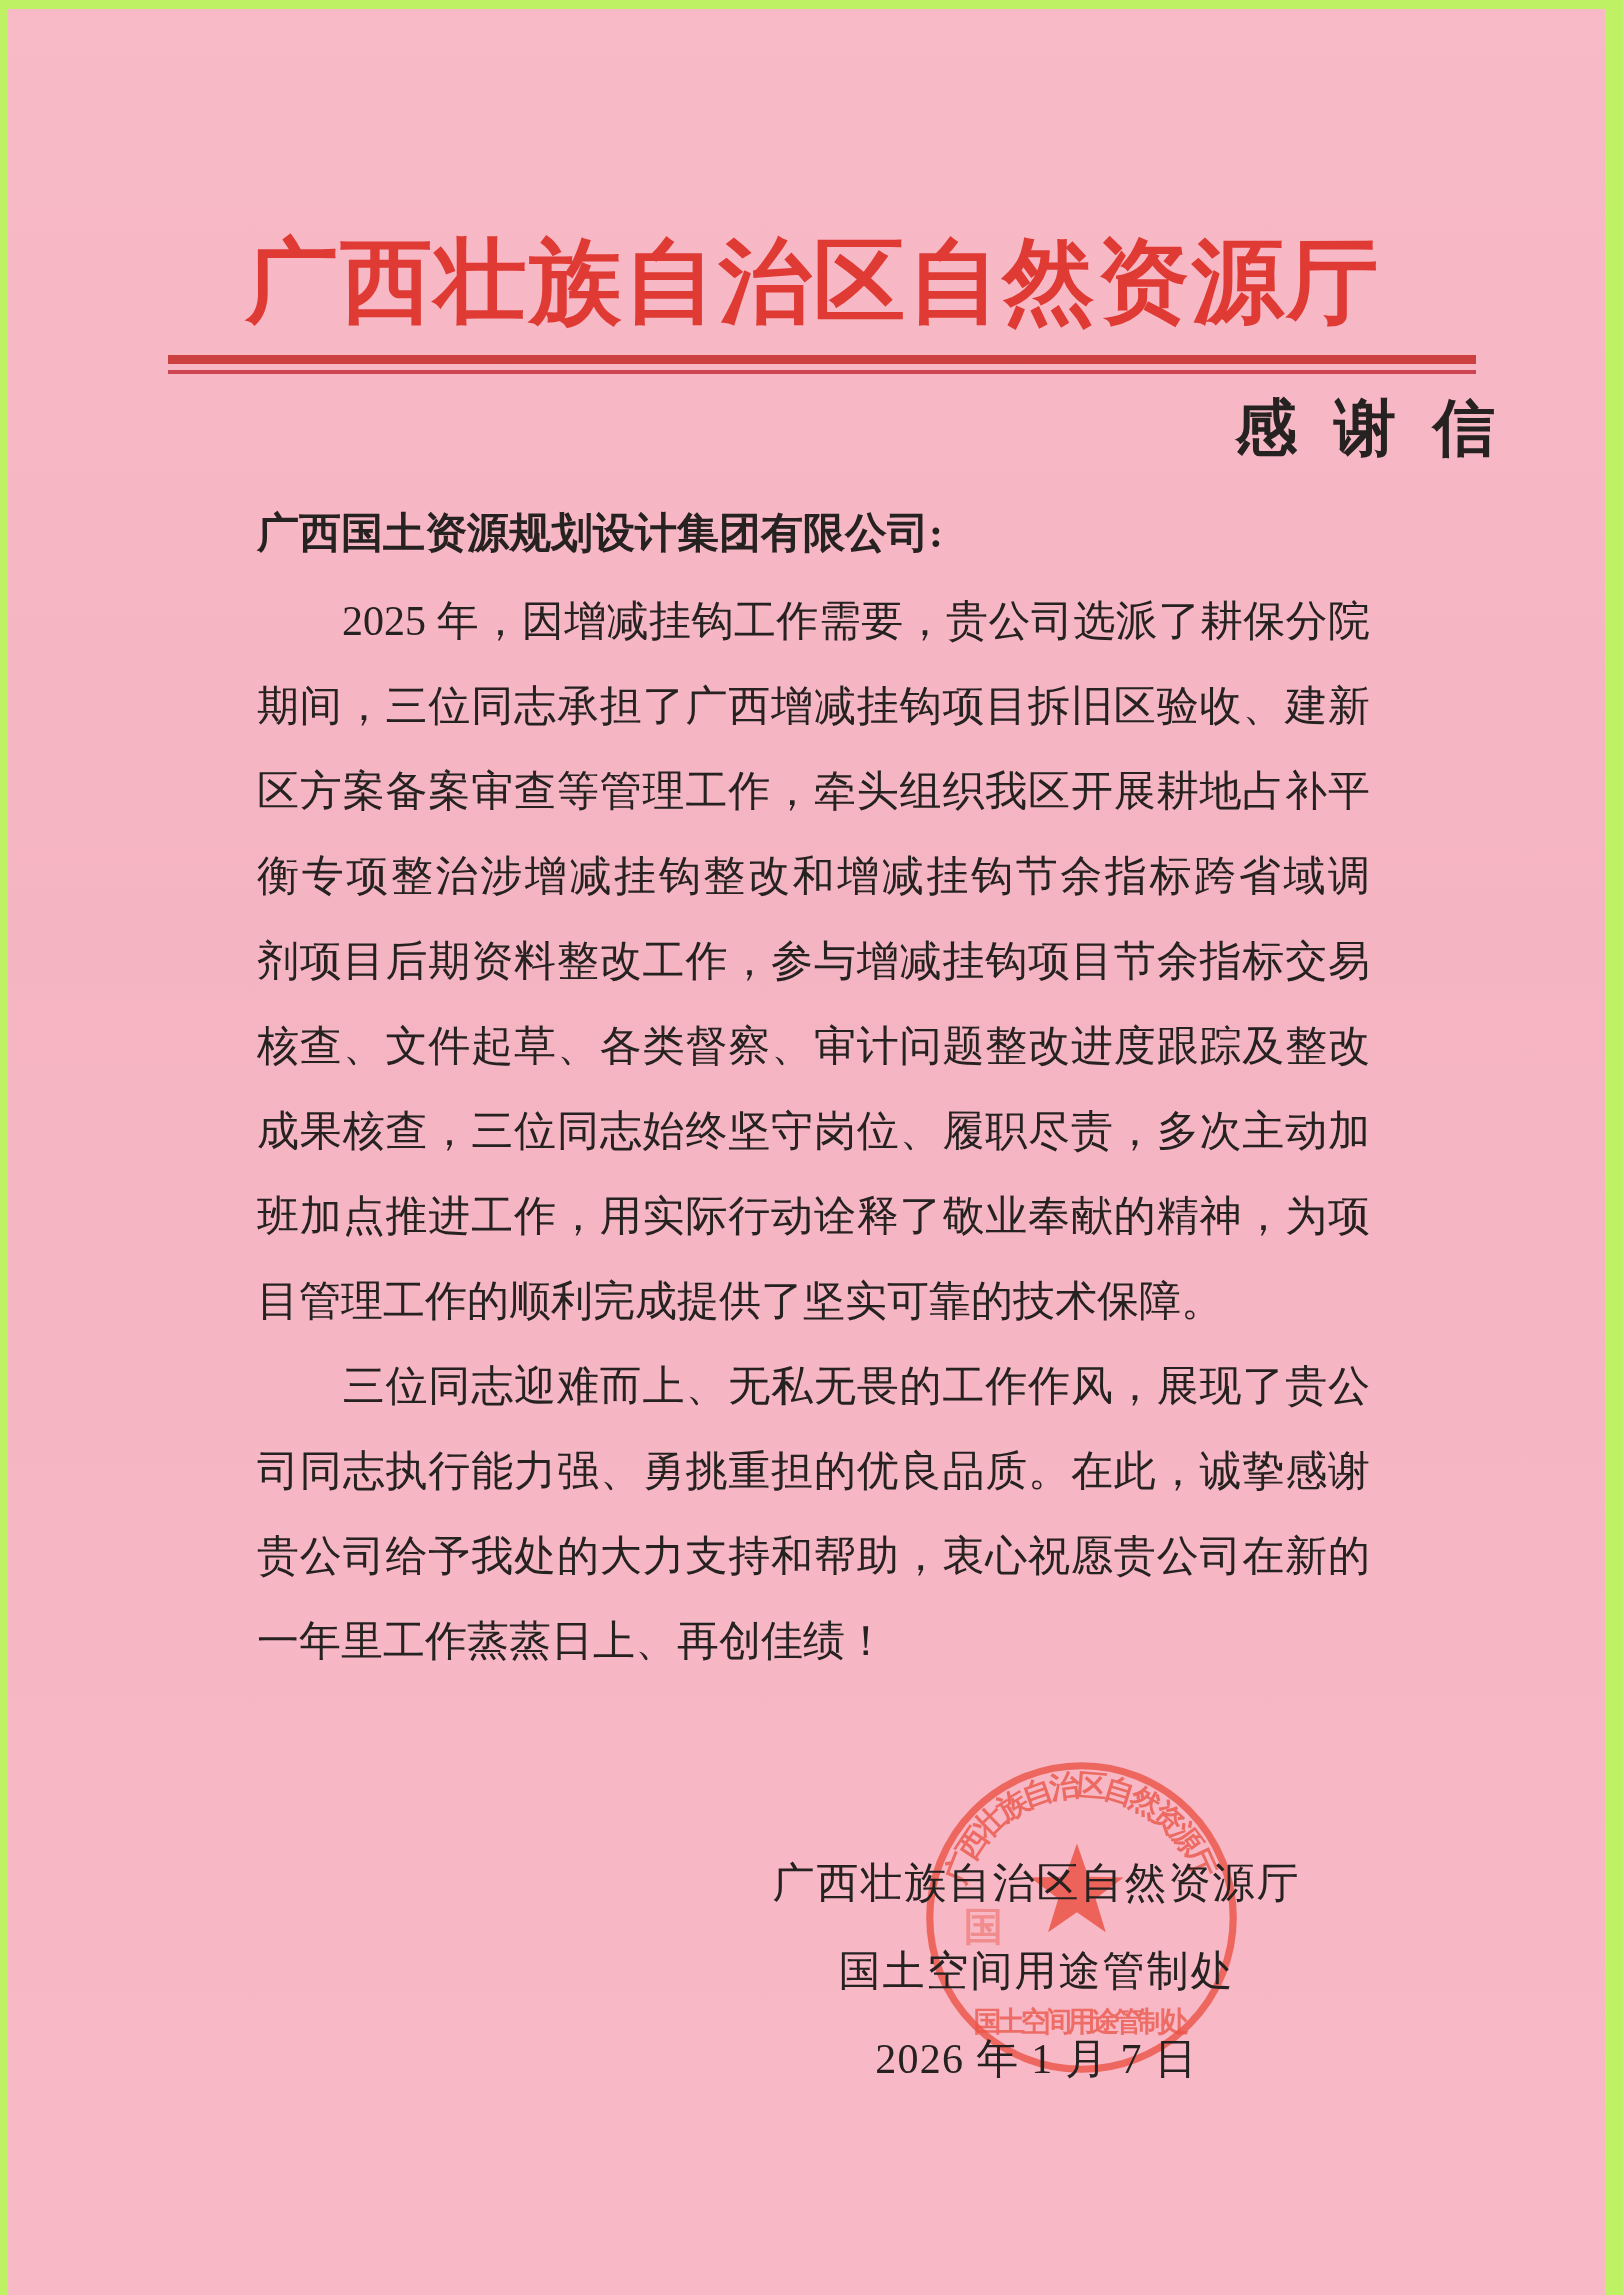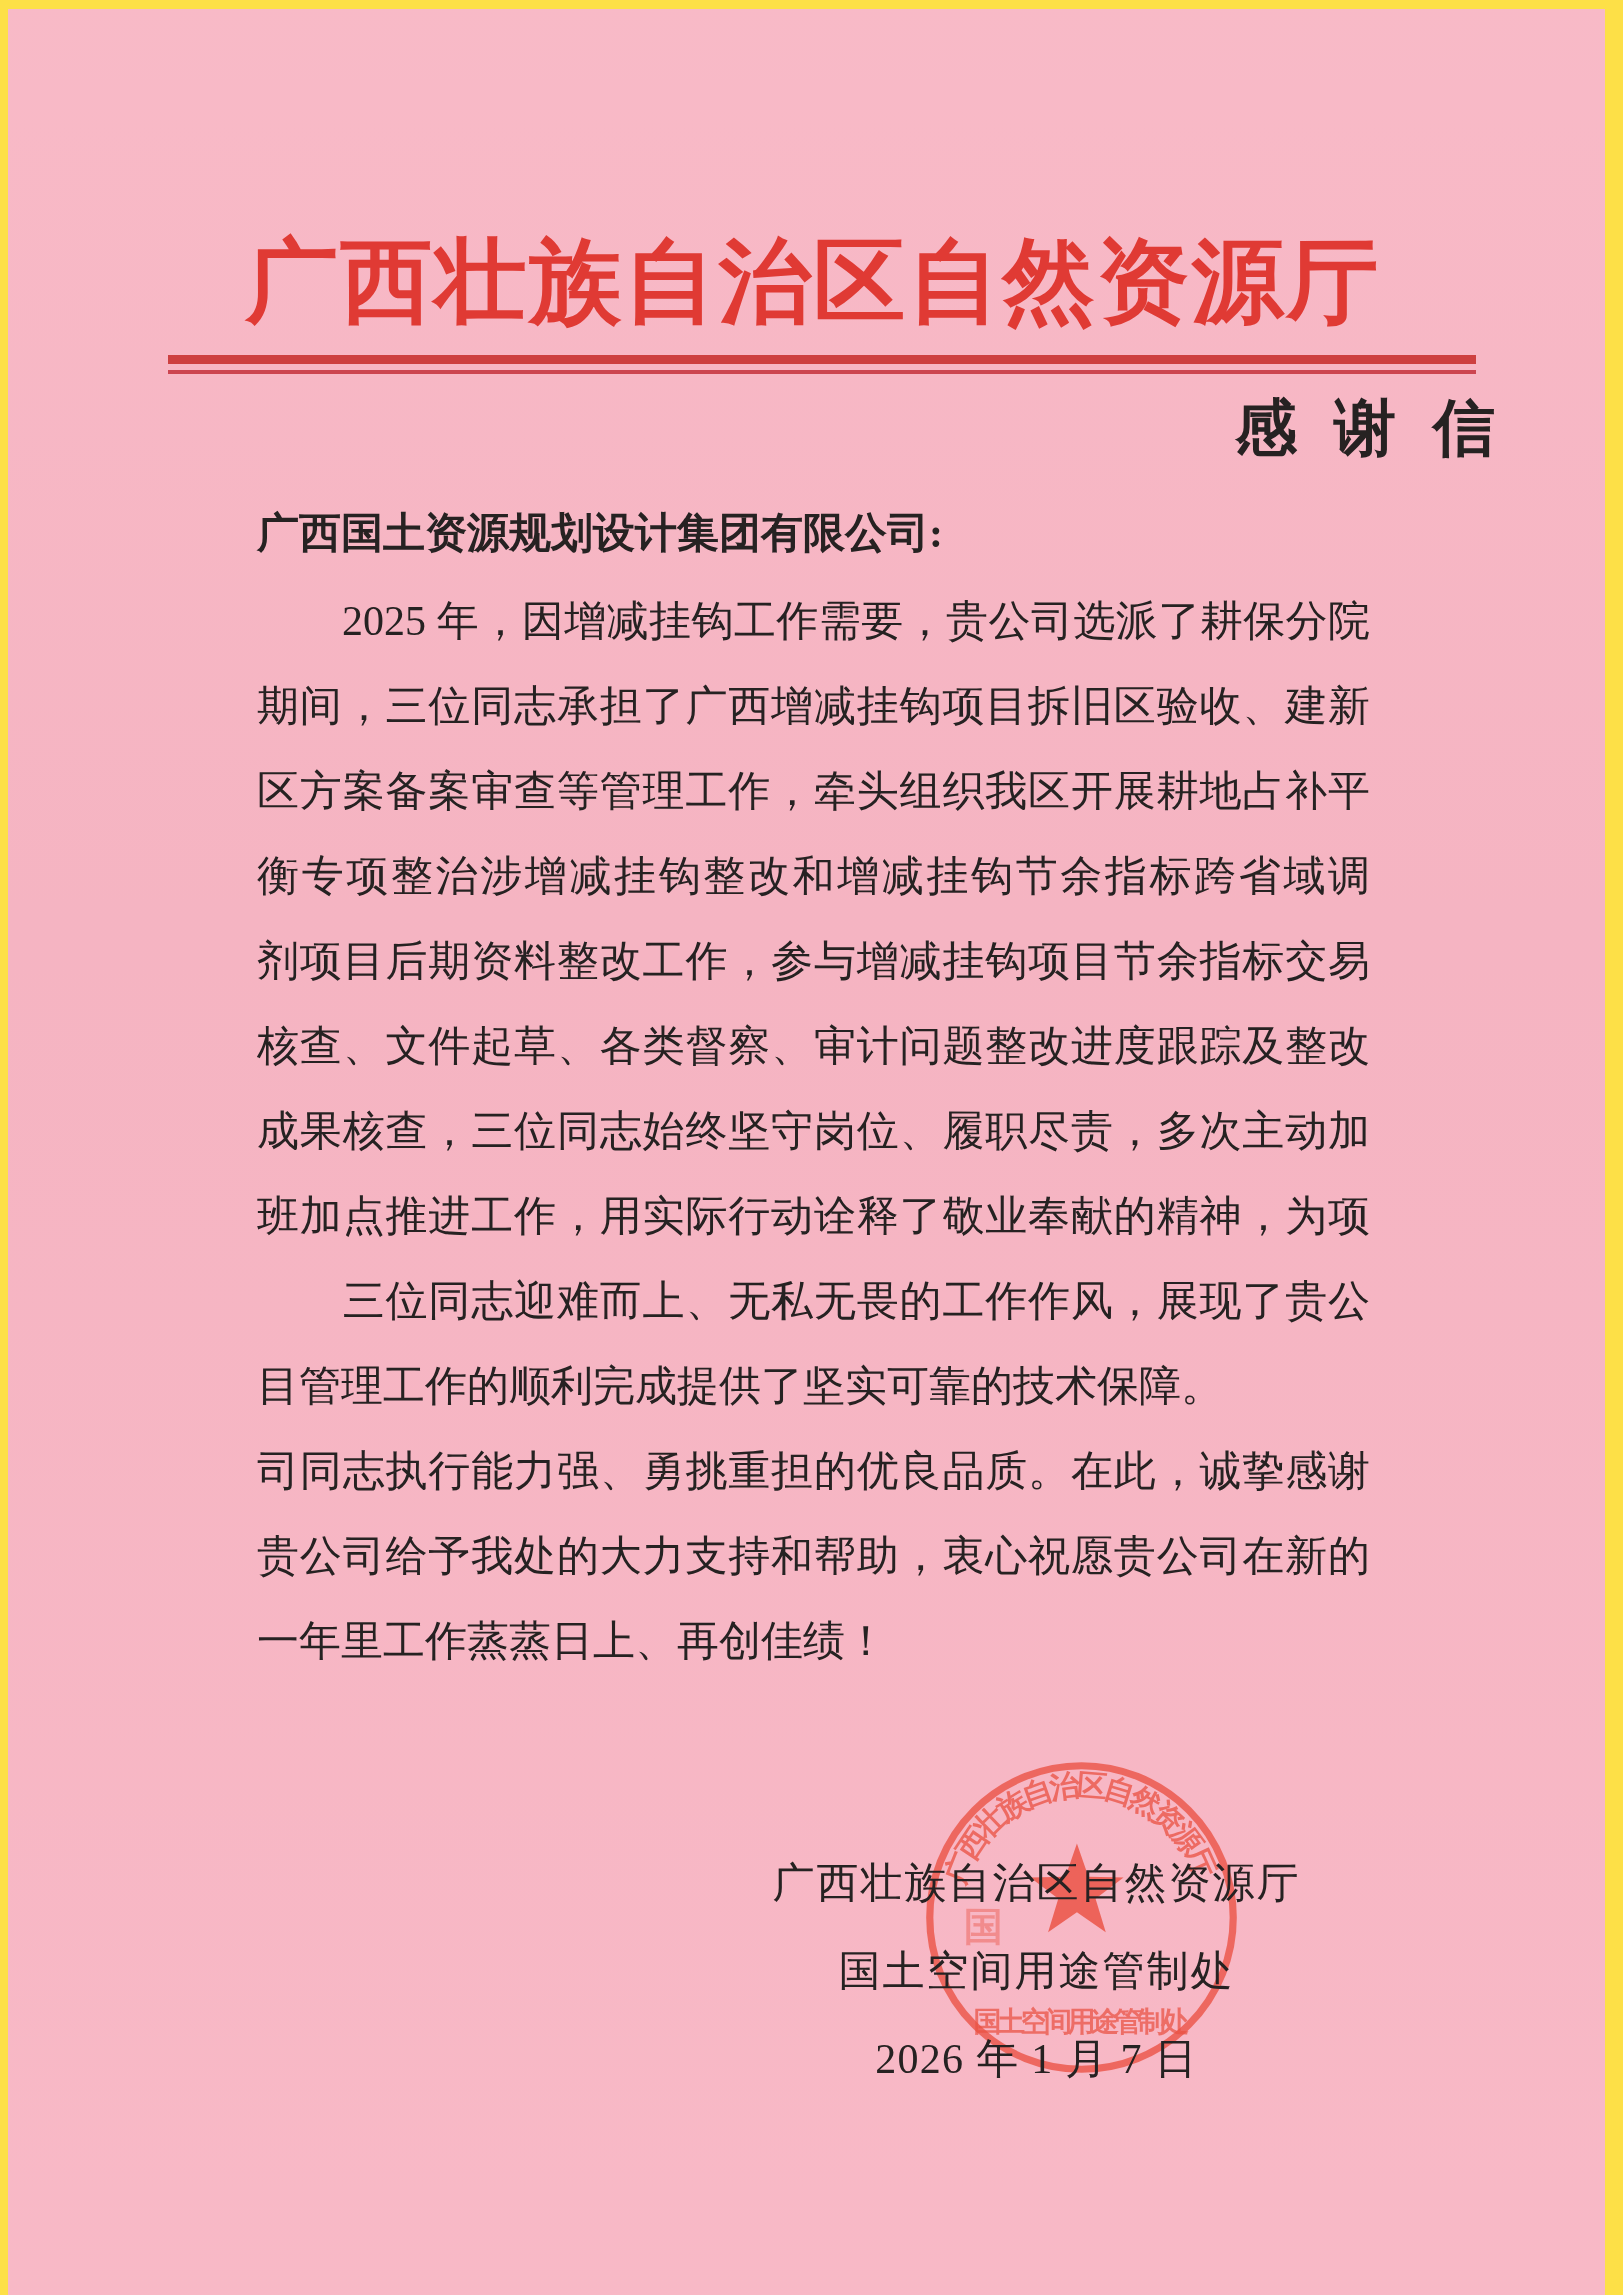--- a/index.html
+++ b/index.html
@@ -3,21 +3,21 @@
 <meta charset="utf-8">
 <style>
   html,body{margin:0;padding:0;}
   body{
     width:1623px;height:2295px;
     background:#ffffff;
     font-family:"Liberation Serif","DejaVu Serif",serif;
     position:relative;
     overflow:hidden;
   }
-  .page{position:absolute;left:0;top:0;width:1623px;height:2295px;background:#fde047;}
+  .page{position:absolute;left:0;top:0;width:1623px;height:2295px;background:#bef264;}
   .paper{
     position:absolute;left:7.9px;top:9.2px;width:1597px;height:2286px;
     background:#f8b6c4;
   }
   
   .paper:after{
     content:"";position:absolute;left:0;top:0;right:0;bottom:0;
     background:linear-gradient(180deg,rgba(255,255,255,0.05) 0%,rgba(0,0,0,0.012) 40%,rgba(255,255,255,0.04) 100%);
     pointer-events:none;
   }
@@ -87,22 +87,22 @@
 
   <div class="body-lines" id="body-lines">
       <div class="body-line fill">　　2025 年，因增减挂钩工作需要，贵公司选派了耕保分院</div>
       <div class="body-line fill">期间，三位同志承担了广西增减挂钩项目拆旧区验收、建新</div>
       <div class="body-line fill">区方案备案审查等管理工作，牵头组织我区开展耕地占补平</div>
       <div class="body-line fill">衡专项整治涉增减挂钩整改和增减挂钩节余指标跨省域调</div>
       <div class="body-line fill">剂项目后期资料整改工作，参与增减挂钩项目节余指标交易</div>
       <div class="body-line fill">核查、文件起草、各类督察、审计问题整改进度跟踪及整改</div>
       <div class="body-line fill">成果核查，三位同志始终坚守岗位、履职尽责，多次主动加</div>
       <div class="body-line fill">班加点推进工作，用实际行动诠释了敬业奉献的精神，为项</div>
+      <div class="body-line">目管理工作的顺利完成提供了坚实可靠的技术保障。</div>
       <div class="body-line fill">　　三位同志迎难而上、无私无畏的工作作风，展现了贵公</div>
-      <div class="body-line">目管理工作的顺利完成提供了坚实可靠的技术保障。</div>
       <div class="body-line fill">司同志执行能力强、勇挑重担的优良品质。在此，诚挚感谢</div>
       <div class="body-line fill">贵公司给予我处的大力支持和帮助，衷心祝愿贵公司在新的</div>
       <div class="body-line">一年里工作蒸蒸日上、再创佳绩！</div>
     </div>
 
   <div class="stamp">
     <svg viewBox="0 0 500 500" xmlns="http://www.w3.org/2000/svg">
       <defs>
         <path id="arc" d="M 71 202 A 185 185 0 0 1 429 202" fill="none"></path>
       </defs>

